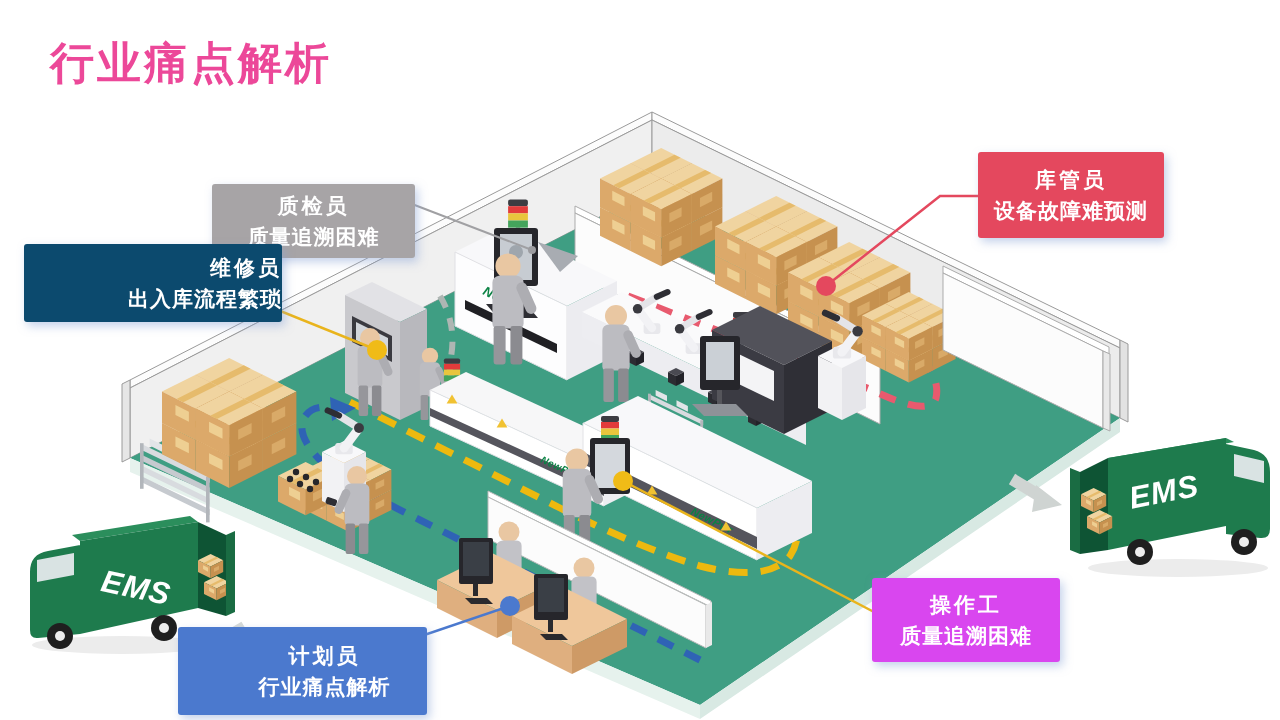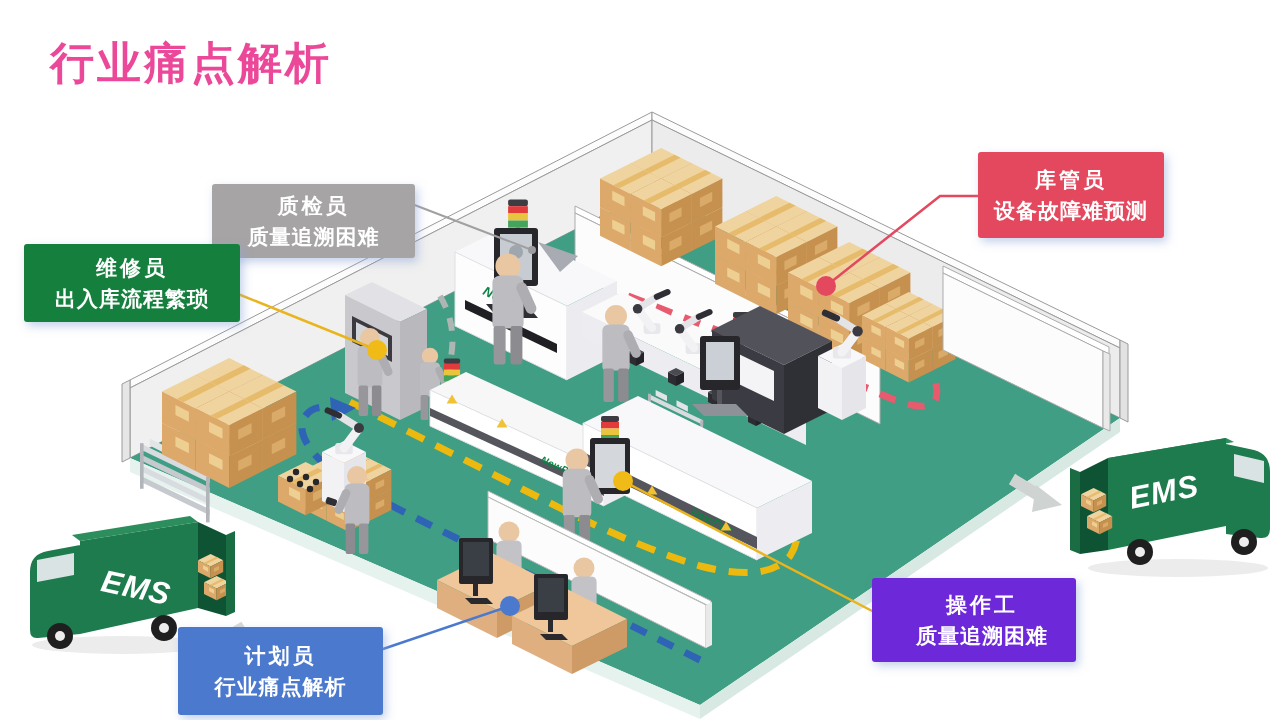--- a/index.html
+++ b/index.html
@@ -371,30 +371,30 @@
     <circle cx="623" cy="481" r="10" fill="#F0BB17"></circle>
   </g>
 </svg>
 
 <div class="title">行业痛点解析</div>
 
 <div class="callout" style="left: 212px; top: 144px; width: 203px; height: 74px; background: rgb(167, 164, 166); margin-top: 40px;">
   <span class="role">质检员</span>
   <span class="issue">质量追溯困难</span>
 </div>
-<div class="callout" style="left: 24px; top: 244px; width: 216px; height: 78px; background: #15803d;">
+<div class="callout" style="left: 24px; top: 244px; width: 258px; height: 78px; background: #0c4a6e; align-items: flex-end;">
   <span class="role">维修员</span>
   <span class="issue">出入库流程繁琐</span>
 </div>
 <div class="callout" style="left: 978px; top: 152px; width: 186px; height: 86px; background: rgb(228, 72, 94);">
   <span class="role">库管员</span>
   <span class="issue">设备故障难预测</span>
 </div>
-<div class="callout" style="left: 178px; top: 627px; width: 205px; height: 88px; background: rgb(75, 121, 206);">
+<div class="callout" style="left: 178px; top: 627px; width: 205px; height: 88px; background: rgb(75, 121, 206); padding-left: 44px;">
   <span class="role">计划员</span>
   <span class="issue">行业痛点解析</span>
 </div>
-<div class="callout" style="left: 872px; top: 578px; width: 188px; height: 84px; background: #6d28d9; padding-left: 16px;">
+<div class="callout" style="left: 872px; top: 578px; width: 188px; height: 84px; background: #d946ef;">
   <span class="role">操作工</span>
   <span class="issue">质量追溯困难</span>
 </div>
 
 </div>
 
 </body></html>

